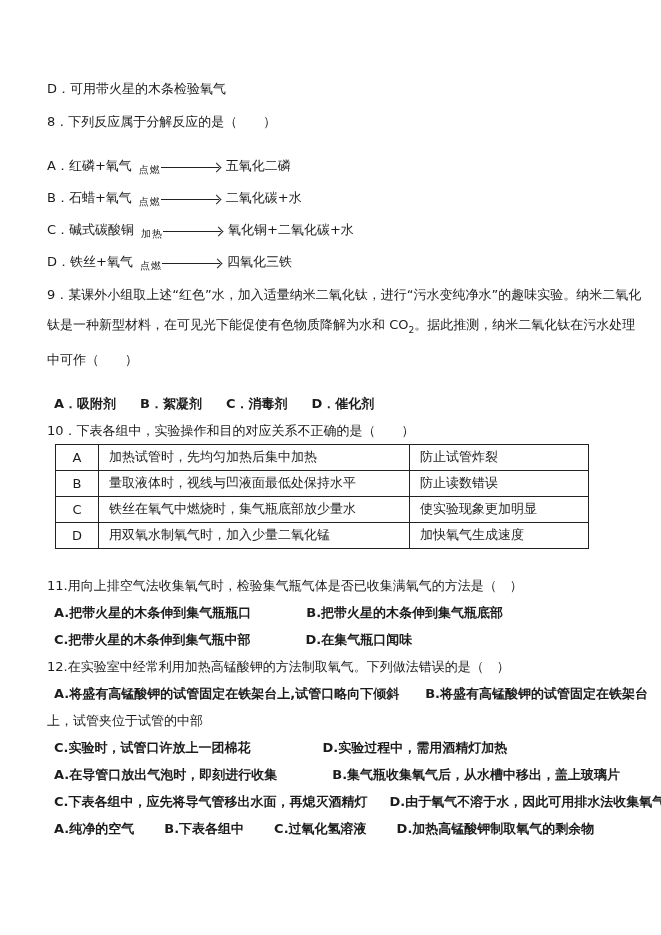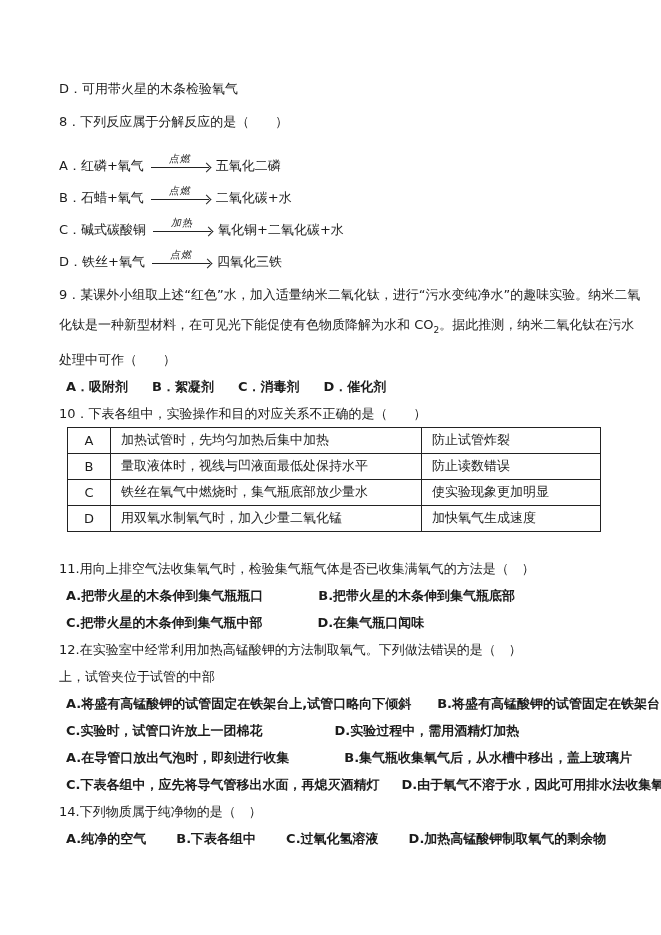--- a/index.html
+++ b/index.html
@@ -4,43 +4,43 @@
 <style>
   html,body { margin:0; padding:0; background:#ffffff; }
   .page {
     position:relative;
     width:661px; height:935px;
     box-sizing:border-box;
     background:#ffffff;
     color:#1c1c1c;
     font-family:"DejaVu Sans","Liberation Sans",sans-serif;
     font-size:13px;
-    padding:80px 14px 0 59px;
+    padding:80px 14px 0 47px;
     overflow:hidden;
   }
   .ln { line-height:17px; margin-bottom:10px; white-space:nowrap; }
   .mb16 { margin-bottom:16px; }
   .mb13 { margin-bottom:13px; }
   .mb5  { margin-bottom:5px; }
 
   
   .eq { height:32px; display:flex; align-items:flex-end; margin-bottom:0; }
   .eq .txt { line-height:19px; }
-  .rxn-arrow { display:inline-flex; flex-direction:column; align-items:center; margin:0 7px;font-style:italic; }
+  .rxn-arrow { display:inline-flex; flex-direction:row; align-items:center; margin:0 7px; }
   .cond { font-size:10px; line-height:11px; letter-spacing:1px; color:#1c1c1c; }
   .shaft { position:relative; width:58px; height:3px; border-bottom:1px solid #222; margin-bottom:7px; }
   .shaft::after {
     content:""; position:absolute; right:-1px; bottom:-3.5px;
     width:6px; height:6px;
     border-top:1px solid #222; border-right:1px solid #222;
     transform:rotate(45deg);
   }
 
   
-  .para { line-height:30px; white-space:normal; margin-bottom:3px; }
+  .para { line-height:30px; white-space:normal; margin-bottom:20px; }
   .para sub { font-size:9px; }
 
   .optrow-q9 span.opt { margin-right:24px; }
   .optrow-q14 span.opt { margin-right:30px; }
   .indent { padding-left:7px;font-weight:bold; }
 
   
   table.q10 { border-collapse:collapse; margin:2px 0 28px 8px; }
   table.q10 td { border:1px solid #222; height:25px; padding:0 10px; font-size:13px; white-space:nowrap; }
   td.c-letter { width:22px; text-align:center; padding:0; }
@@ -137,33 +137,32 @@
 
   <div class="ln">11.用向上排空气法收集氧气时，检验集气瓶气体是否已收集满氧气的方法是（　）</div>
   <div class="ln indent">
     <span>A.把带火星的木条伸到集气瓶瓶口</span><span class="gap55"></span><span>B.把带火星的木条伸到集气瓶底部</span>
   </div>
   <div class="ln indent">
     <span>C.把带火星的木条伸到集气瓶中部</span><span class="gap55"></span><span>D.在集气瓶口闻味</span>
   </div>
 
   <div class="ln">12.在实验室中经常利用加热高锰酸钾的方法制取氧气。下列做法错误的是（　）</div>
-  <div class="ln">上，试管夹位于试管的中部</div>
   <div class="ln indent">
     <span>A.将盛有高锰酸钾的试管固定在铁架台上,试管口略向下倾斜</span><span class="gap26"></span><span>B.将盛有高锰酸钾的试管固定在铁架台</span>
   </div>
+  <div class="ln">上，试管夹位于试管的中部</div>
   <div class="ln indent">
     <span>C.实验时，试管口许放上一团棉花</span><span class="gap72"></span><span>D.实验过程中，需用酒精灯加热</span>
   </div>
 
   <div class="ln indent">
     <span>A.在导管口放出气泡时，即刻进行收集</span><span class="gap55"></span><span>B.集气瓶收集氧气后，从水槽中移出，盖上玻璃片</span>
   </div>
   <div class="ln indent">
     <span>C.下表各组中，应先将导气管移出水面，再熄灭酒精灯</span><span class="gap22"></span><span>D.由于氧气不溶于水，因此可用排水法收集氧气</span>
   </div>
 
-  <div class="ln">14.下列物质属于纯净物的是（　）</div>
   <div class="ln indent optrow-q14">
     <span class="opt">A.纯净的空气</span><span class="opt">B.下表各组中</span><span class="opt">C.过氧化氢溶液</span><span class="opt">D.加热高锰酸钾制取氧气的剩余物</span>
   </div>
 
 </div>
 
 </body></html>

